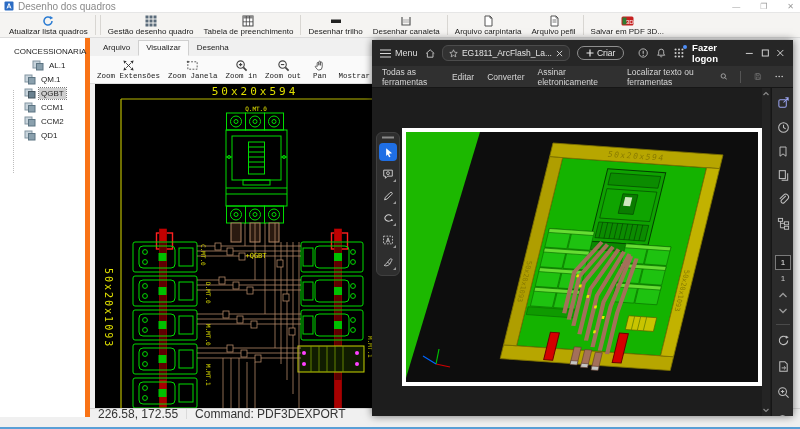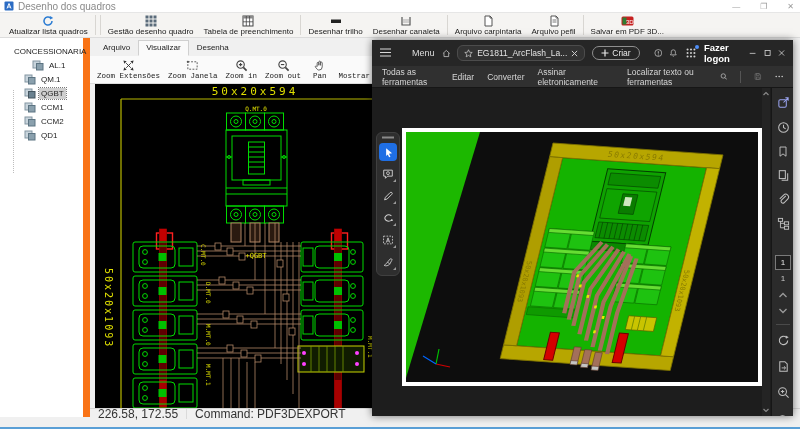--- a/index.html
+++ b/index.html
@@ -13,21 +13,21 @@
   #titlebar .t-title{font-size:10px;color:#8a8a8a;}
   #win-controls{position:absolute;right:6px;top:0;display:flex;gap:20px;color:#9a9a9a;font-size:8px;align-items:center;height:13px;}
   #main-toolbar{left:0;top:13px;width:800px;height:25px;background:#f5f4f2;border-bottom:1px solid #dcdcdc;
                 display:flex;align-items:stretch;padding-left:4px;box-sizing:border-box;}
   .tbtn{display:flex;flex-direction:column;align-items:center;justify-content:center;padding:1px 5px;gap:1px;cursor:default;}
   .tbtn .tlabel{font-size:8px;color:#1a1a1a;white-space:nowrap;line-height:8px;}
   .tsep{width:1px;background:#d8d6d2;margin:2px 2px;}
   .ddwrap{display:flex;align-items:center;}
   .ddown{width:0;height:0;border-left:3px solid transparent;border-right:3px solid transparent;border-top:4px solid #444;margin:0 3px;}
   
-  #tree{left:0;top:38px;width:90px;height:379px;background:#fff;border-right:7px solid #f97316;box-sizing:border-box;font-size:8px;color:#222;}
+  #tree{left:0;top:38px;width:90px;height:379px;background:#fff;border-right:5px solid #f97316;box-sizing:border-box;font-size:8px;color:#222;}
   .trow{height:14px;display:flex;align-items:center;gap:3px;white-space:nowrap;}
   .trow .tlab{padding:1px 2px;}
   .trow .sel{background:#cfcfcf;outline:1px dotted #7a7a7a;}
   #treelines{position:absolute;left:13px;top:52px;width:1px;height:83px;border-left:1px dotted #bdbdbd;}
   
   #cad-menubar{left:90px;top:40px;width:282px;height:16px;display:flex;align-items:flex-end;padding-left:5px;box-sizing:border-box;font-size:8px;color:#222;background:#f0f0f0;}
   .cadtab{padding:2px 7px 3px;border:1px solid transparent;}
   .cadtab.active{background:#fafafa;border-color:#d0d0d0;border-bottom-color:#fafafa;}
   #cad-tools{left:90px;top:56px;width:282px;height:28px;background:#fafafa;border-bottom:1px solid #dcdcdc;
              display:flex;align-items:stretch;padding-left:3px;box-sizing:border-box;}
@@ -510,21 +510,21 @@
 </div>
 
 <div id="statusbar" class="abs">
   <span class="scell">226.58, 172.55</span>
   <span class="scell">Command: PDF3DEXPORT</span>
 </div>
 <div id="bluebar" class="abs"></div>
 
 <div id="acrobat" class="abs">
   <div id="ac-title">
-    <span style="display:flex;align-items:flex-start;gap:21px;">
+    <span style="display:flex;align-items:flex-end;gap:4px;">
       <svg width="11" height="9" viewBox="0 0 11 9">
           <path d="M0 1 H11 M0 4.5 H11 M0 8 H11" stroke="#d8d8d8" stroke-width="1.2"></path>
         </svg>
       <span>Menu</span>
     </span>
     <svg width="12" height="11" viewBox="0 0 14 13">
         <path d="M1.5 6.5 L7 1.5 L12.5 6.5 M3.2 5.8 V11.5 H10.8 V5.8" fill="none" stroke="#d0d0d0" stroke-width="1.2"></path>
       </svg>
     <div class="ac-tab">
       <svg width="9" height="9" viewBox="0 0 14 14">

